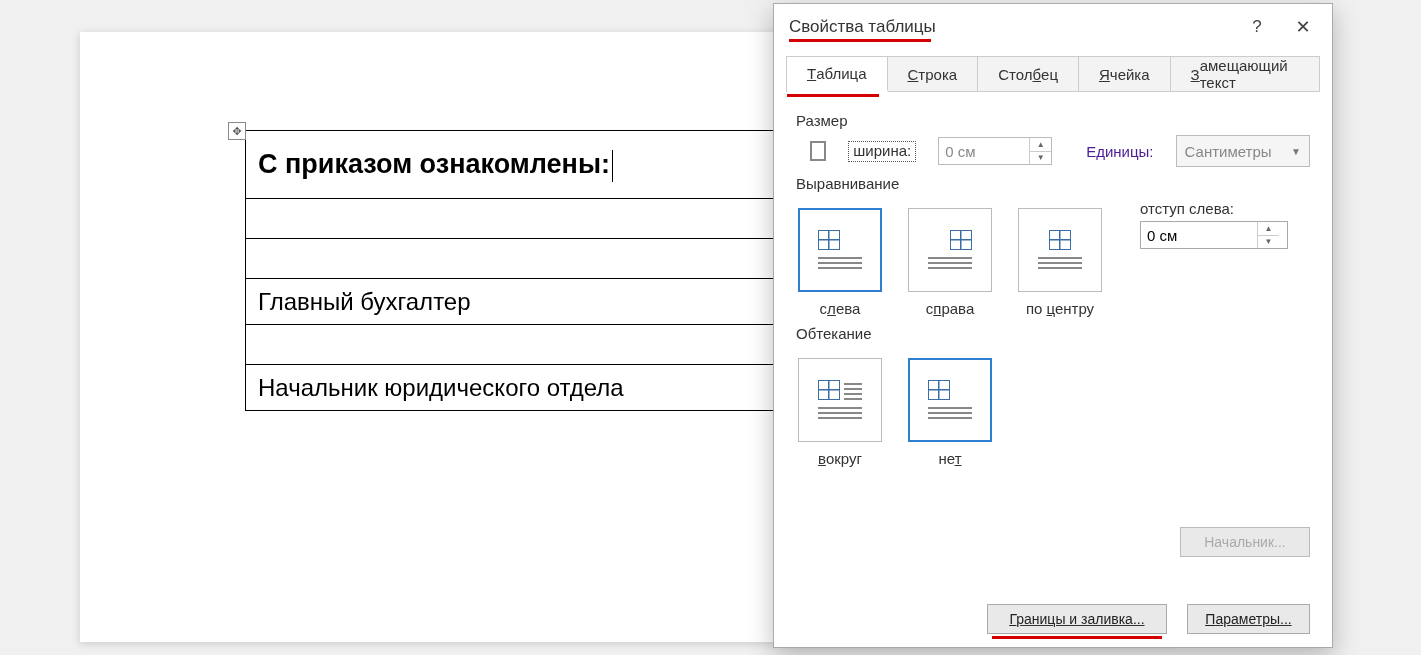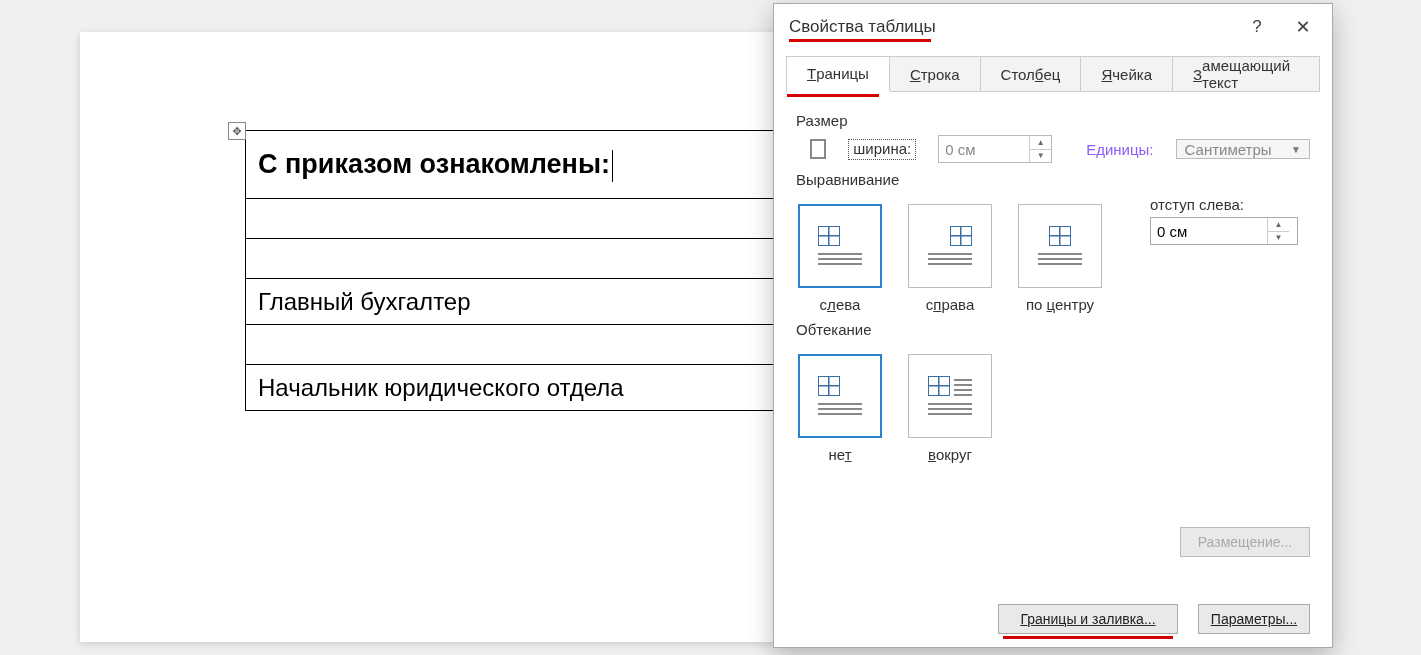--- a/index.html
+++ b/index.html
@@ -157,23 +157,23 @@
   }
   .spin-btns {
     width: 22px; display: flex; flex-direction: column;
     border-left: 1px solid #ccc;
   }
   .spin-btns div {
     flex: 1; display: flex; align-items: center; justify-content: center;
     font-size: 8px; color: #666; border-bottom: 1px solid #ccc;
   }
   .spin-btns div:last-child { border-bottom: none; }
-  .units-label { color: #8b5cf6; margin-left: 12px; }
+  .units-label { color: #4c1d95; margin-left: 12px; }
   .units-select {
-    border: 1px solid #bbb; height: 20px; width: 170px;
+    border: 1px solid #bbb; height: 32px; width: 170px;
     display: flex; align-items: center; padding: 0 8px;
     color: #888; background: #f5f5f5; justify-content: space-between;
   }
   .units-select .dd { font-size: 10px; color: #777; }
 
   .opt-row { display: flex; gap: 22px; align-items: flex-start; margin-top: 8px; }
   .opt-item { text-align: center; width: 88px; margin-top: 8px; }
   .opt-box {
     width: 84px; height: 84px;
     border: 1px solid #bbb;
@@ -207,21 +207,21 @@
   .align-right .tbl { right: 0; top: 0; }
   .align-right .lines { left: 0; top: 24px; }
   .wrap-none .tbl { left: 0; top: 0; }
   .wrap-none .lines { left: 0; top: 24px; }
   .wrap-around .tbl { left: 0; top: 0; }
   .wrap-around .lines { left: 26px; top: 0; width: 18px; }
   .wrap-around .lines2 { position:absolute; left:0; top:24px; width:44px; }
   .wrap-around .lines2 span { display:block; height:2px; margin-top:3px; background:#888; }
 
   .indent-block {
-    margin-left: 24px;
+    margin-left: 14px;
   }
   .indent-block .lbl { font-size: 15px; margin-bottom: 4px; }
   .indent-spinner {
     display: inline-flex; align-items: stretch;
     border: 1px solid #aaa; height: 28px; width: 148px; background: #fff;
   }
   .indent-spinner input {
     border: none; outline: none; width: 116px; padding: 0 6px; font-size: 15px;
   }
 
@@ -294,21 +294,21 @@
         <span>?</span>
       </div>
     <div class="titlebar-btn titlebar-close">
         <span>✕</span>
       </div>
   </div>
 
   <div class="tabstrip">
     <div class="tab active">
         <span class="u">Т</span>
-        <span>раницы</span>
+        <span>аблица</span>
       </div>
     <div class="tab">
         <span class="u">С</span>
         <span>трока</span>
       </div>
     <div class="tab">
         <span>Стол</span>
         <span class="u">б</span>
         <span>ец</span>
       </div>
@@ -391,60 +391,60 @@
               <div>▲</div>
               <div>▼</div>
             </div>
         </div>
       </div>
     </div>
 
     <div class="group-label">Обтекание</div>
     <div class="opt-row">
       <div class="opt-item">
+        <div class="opt-box">
+            <div class="opt-icon wrap-around">
+              <div class="tbl"></div>
+              <div class="lines">
+                <span></span>
+                <span></span>
+                <span></span>
+                <span></span>
+              </div>
+              <div class="lines2">
+                <span></span>
+                <span></span>
+                <span></span>
+              </div>
+            </div>
+          </div>
+        <div class="lbl"><span class="u">в</span>округ</div>
+      </div>
+      <div class="opt-item">
         <div class="opt-box selected">
             <div class="opt-icon wrap-none">
               <div class="tbl"></div>
               <div class="lines">
                 <span></span>
                 <span></span>
                 <span></span>
               </div>
             </div>
           </div>
         <div class="lbl">не<span class="u">т</span></div>
       </div>
-      <div class="opt-item">
-        <div class="opt-box">
-            <div class="opt-icon wrap-around">
-              <div class="tbl"></div>
-              <div class="lines">
-                <span></span>
-                <span></span>
-                <span></span>
-                <span></span>
-              </div>
-              <div class="lines2">
-                <span></span>
-                <span></span>
-                <span></span>
-              </div>
-            </div>
-          </div>
-        <div class="lbl"><span class="u">в</span>округ</div>
-      </div>
     </div>
 
     <div class="placement-btn">
-        <span>Размещение...</span>
+        <span>Начальник...</span>
       </div>
 
     <div class="bottom-row">
       <div class="btn" style="width:180px;">
         <span><span class="u">Г</span>раницы и заливка...</span>
         <span class="btn-borders-underline"></span>
       </div>
-      <div class="btn" style="width:112px;">
+      <div class="btn" style="width:123px;">
         <span><span class="u">П</span>араметры...</span>
       </div>
     </div>
   </div>
 </div>
 
 </body></html>

